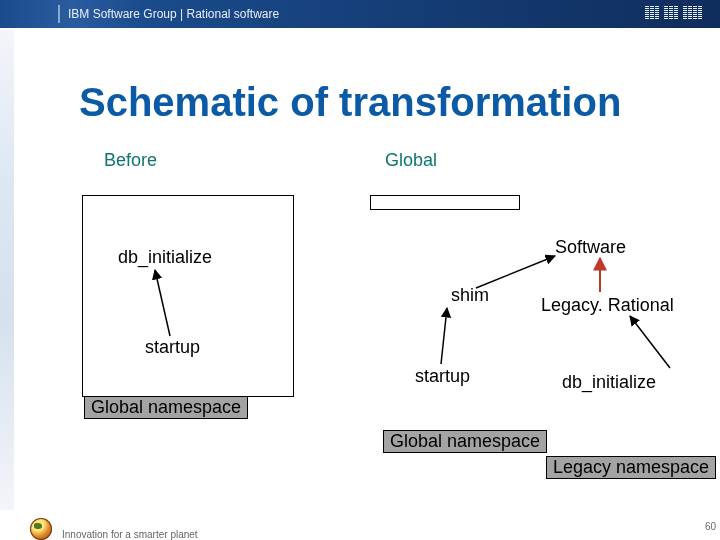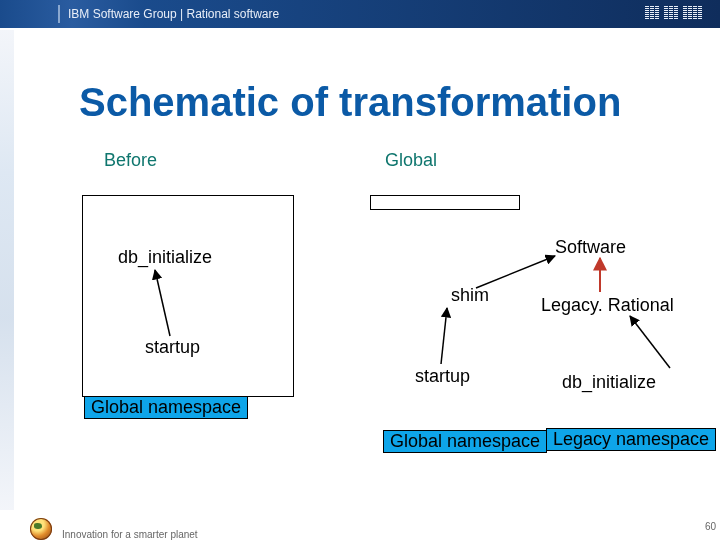--- a/index.html
+++ b/index.html
@@ -11,33 +11,33 @@
   .topbar .logo .gap{width:3px;background:none}
   .leftpipe{position:absolute;left:0;top:30px;width:14px;height:480px;background:linear-gradient(to bottom,#cfd8ea,#7aa2cf 30%,#5a85b8 60%,#cfd8ea);opacity:.25}
   .title{position:absolute;left:79px;top:80px;font-size:40px;font-weight:bold;color:#0b5aa6}
   .section{position:absolute;font-size:18px;color:#0f766e}
   #before-h{left:104px;top:150px}
   #after-h{left:385px;top:150px}
   .box{position:absolute;background:#fff;border:1.5px solid #000}
   #before-box{left:82px;top:195px;width:210px;height:200px}
   #after-box{left:370px;top:195px;width:148px;height:13px}
   .lbl{position:absolute;font-size:18px;color:#000}
-  .lbl.framed{border:1.5px solid #000;padding:0 6px;background:#0ea5e9}
+  .lbl.framed{border:1.5px solid #000;padding:0 6px;background:#a3a3a3}
   
   #b-dbinit{left:118px;top:247px}
   #b-startup{left:145px;top:337px}
   #b-global{left:84px;top:396px}
   
   #a-database{left:555px;top:237px}
   #a-shim{left:451px;top:285px}
   #a-legacy{left:541px;top:295px}
   #a-startup{left:415px;top:366px}
   #a-dbinit{left:562px;top:372px}
   #a-global{left:383px;top:430px}
-  #a-legacyns{left:546px;top:428px}
+  #a-legacyns{left:546px;top:456px}
   svg.arrows{position:absolute;left:0;top:0;pointer-events:none}
   .footer{position:absolute;left:14px;bottom:0;height:28px;width:720px;display:flex;align-items:flex-end}
   .footer .globe{width:22px;height:22px;margin-left:16px;border-radius:50%;background:radial-gradient(circle at 35% 30%,#ffe27a 0 30%,#e08a2a 55%,#7a3b12 100%);box-shadow:0 0 0 1px #7a3b12 inset;position:relative}
   .footer .globe::after{content:"";position:absolute;left:4px;top:5px;width:8px;height:6px;background:#4a7a2a;border-radius:40% 60% 50% 50%}
   .footer .tagline{margin-left:10px;font-size:10px;color:#666}
   .footer .pagenum{position:absolute;right:18px;bottom:8px;font-size:10px;color:#666}
 </style>
 </head>
 <body>
 

